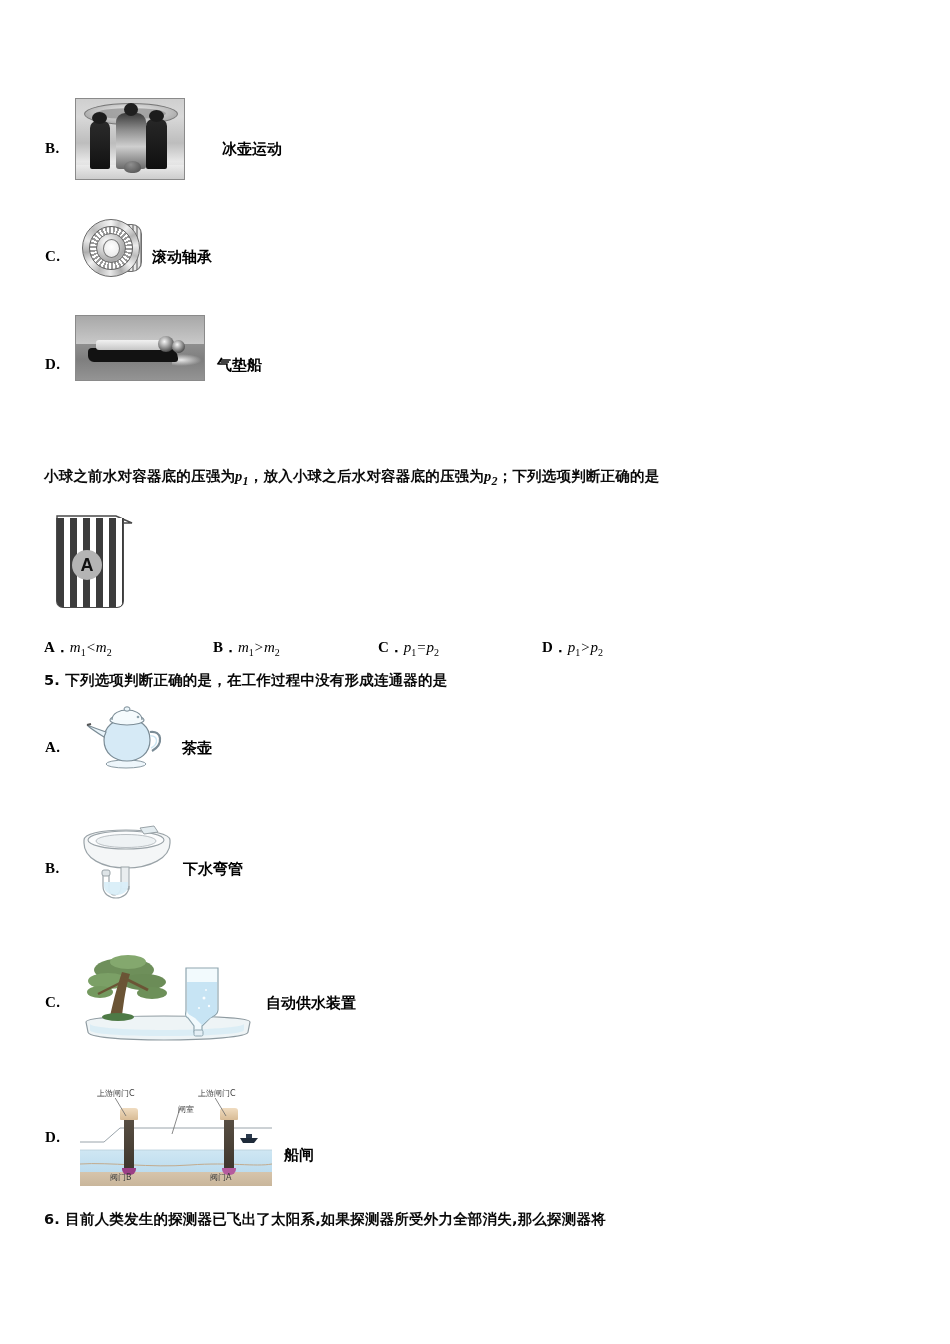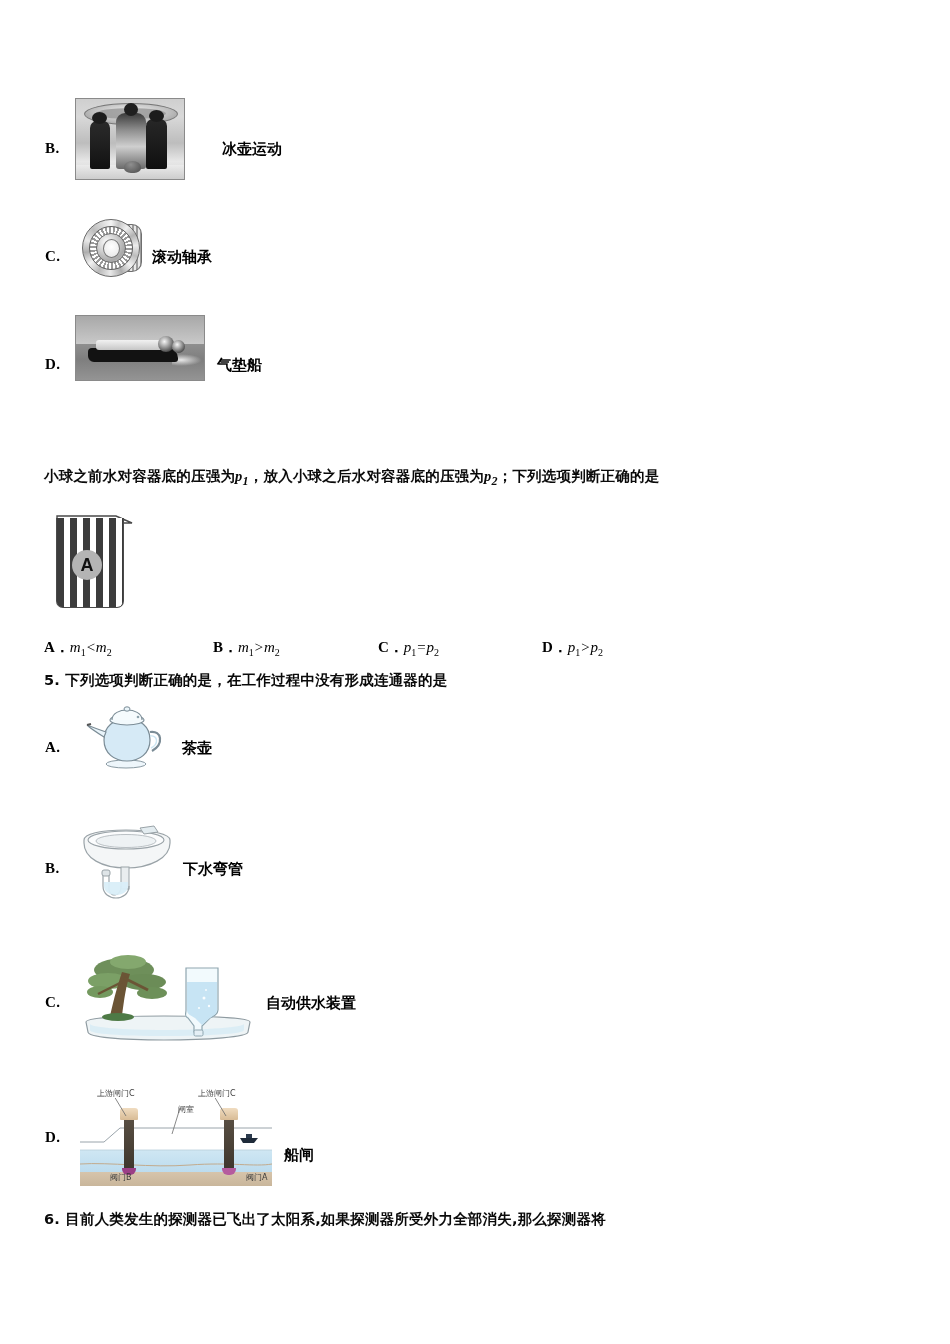--- a/index.html
+++ b/index.html
@@ -366,21 +366,21 @@
       <path d="M34,-2 L46,18" stroke="#6a6a6a" stroke-width="0.8" fill="none"></path>
       <path d="M134,-2 L146,18" stroke="#6a6a6a" stroke-width="0.8" fill="none"></path>
       <path d="M100,10 L92,36" stroke="#6a6a6a" stroke-width="0.8" fill="none"></path>
     </svg>
   </div>
 
   <div class="lock-label" style="left:97px; top:1088px;">上游闸门C</div>
   <div class="lock-label" style="left:198px; top:1088px;">上游闸门C</div>
   <div class="lock-label" style="left:178px; top:1104px;">闸室</div>
   <div class="lock-label" style="left:110px; top:1172px;">阀门B</div>
-  <div class="lock-label" style="left:210px; top:1172px;margin-left:36px;">阀门A</div>
+  <div class="lock-label" style="left:210px; top:1172px;">阀门A</div>
 
   <div class="cn abs" style="left:284px; top:1122px;margin-top:24px;">船闸</div>
 
   <div class="qtext abs" style="left:44px; top:1209px; width:870px;">
     <span>6.</span>
     <span>目前人类发生的探测器已飞出了太阳系,如果探测器所受外力全部消失,那么探测器将</span>
   </div>
 
 </div>
 

